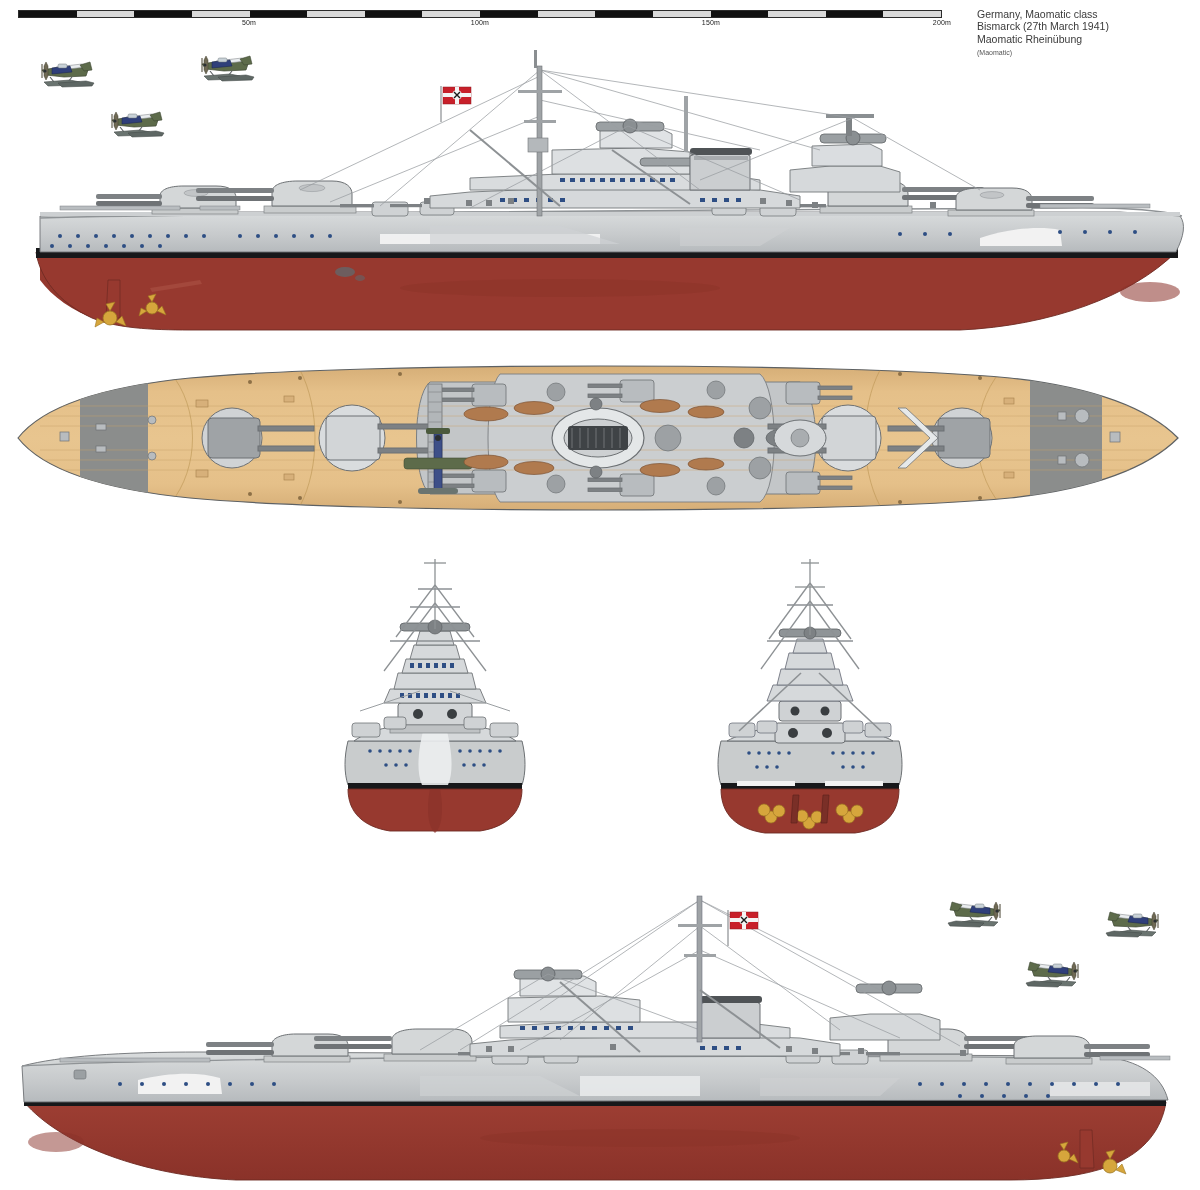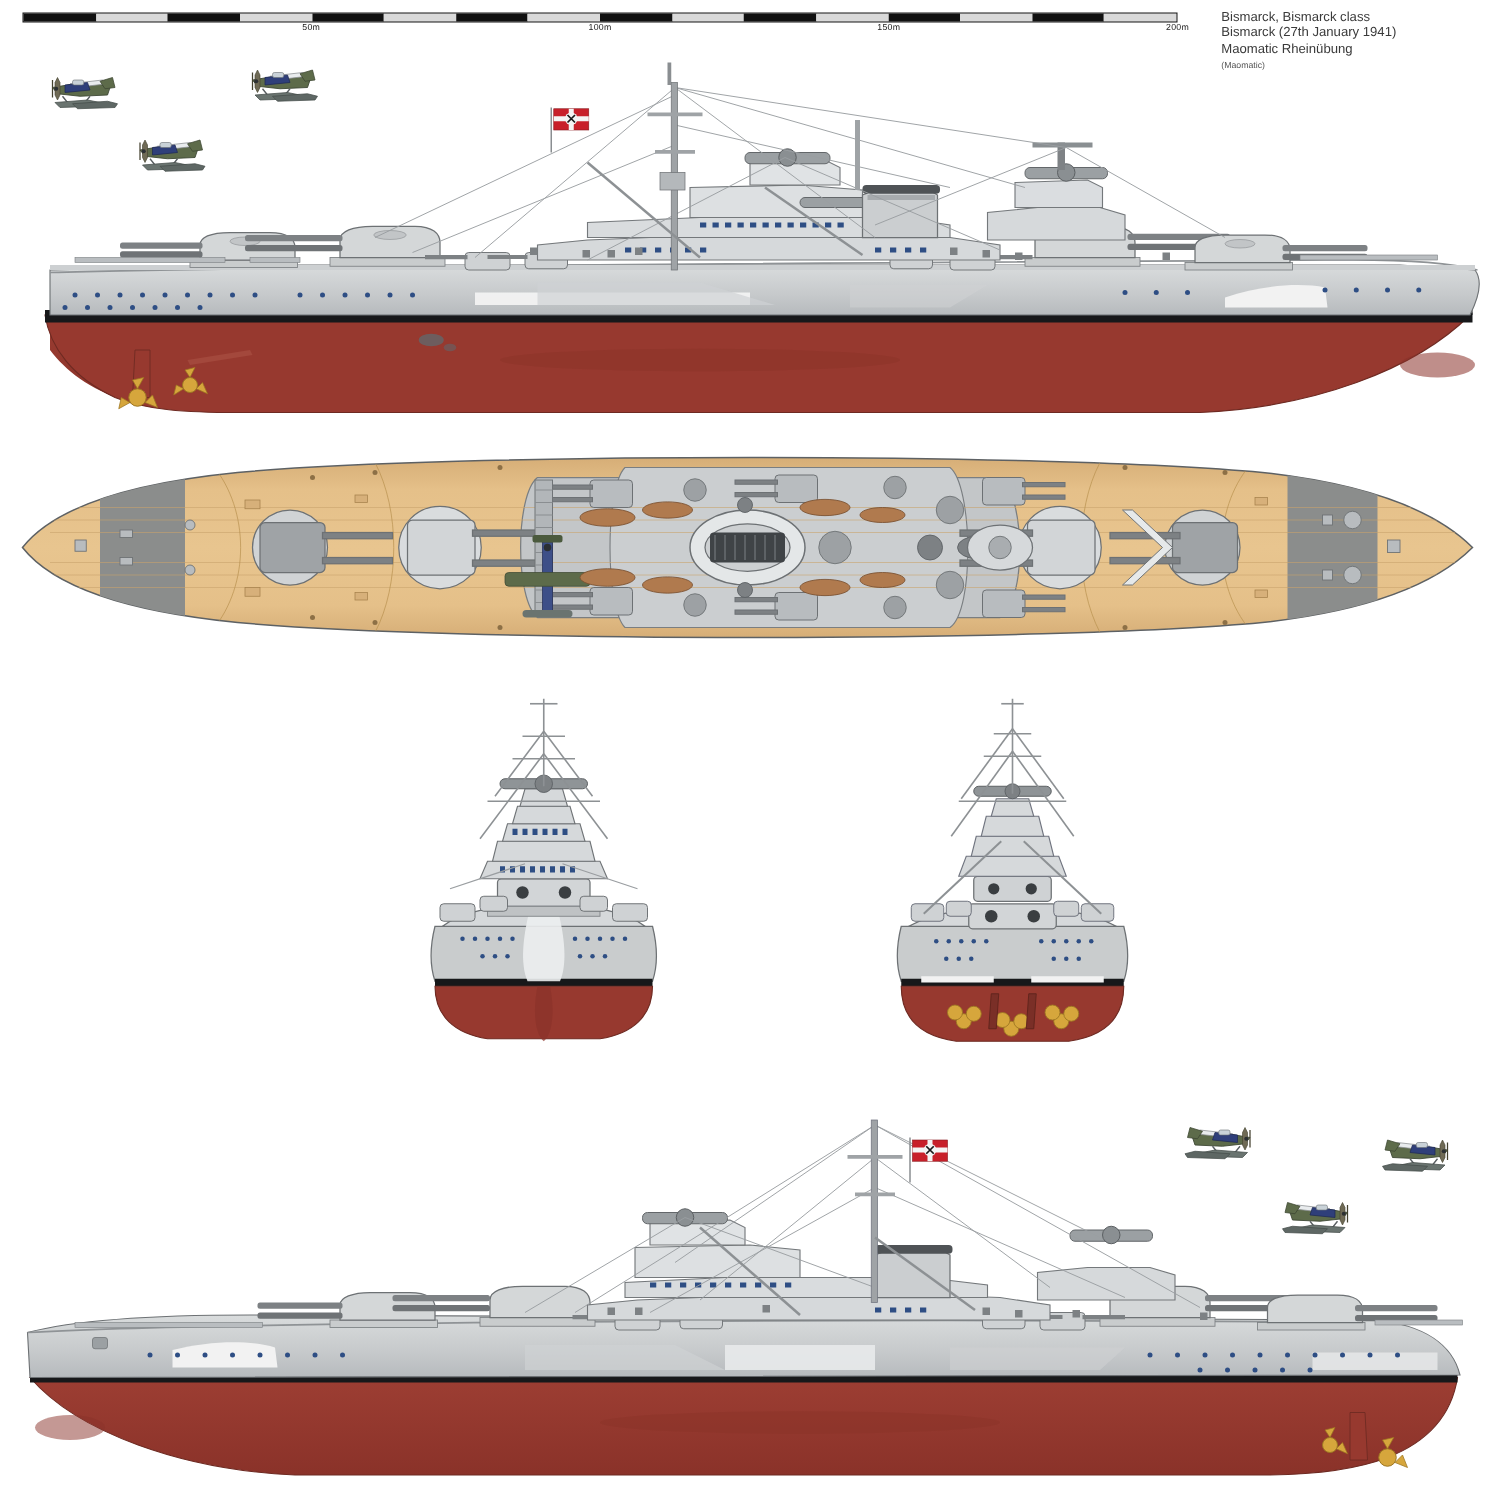--- a/index.html
+++ b/index.html
@@ -50,22 +50,22 @@
     <i class="off"></i>
   </div>
 <div id="scale-labels">
     <div class="sclab" style="left: 249px;">50m</div>
     <div class="sclab" style="left: 480px;">100m</div>
     <div class="sclab" style="left: 711px;">150m</div>
     <div class="sclab" style="left: 942px;">200m</div>
   </div>
 
 <div class="abs" id="titleblock">
-  <div>Bismarck, Bismarck class</div>
-  <div>Bismarck (27th January 1941)</div>
+  <div>Germany, Maomatic class</div>
+  <div>Bismarck (27th March 1941)</div>
   <div>Maomatic Rheinübung</div>
   <div class="credit">(Maomatic)</div>
 </div>
 
 <div class="view" style="left:0px;top:30px;">
 <svg width="1200" height="290" viewBox="0 0 1200 290">
   <defs>
     <linearGradient id="hullg" x1="0" y1="0" x2="0" y2="1">
       <stop offset="0%" stop-color="#d9dcdd"></stop>
           <stop offset="60%" stop-color="#c6c9cb"></stop>

